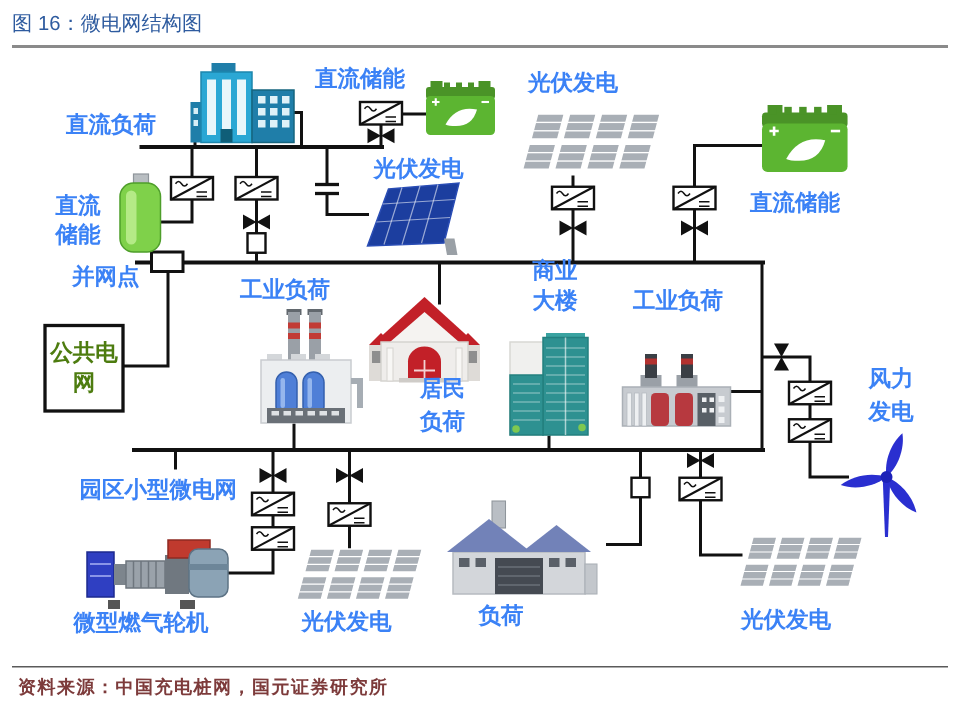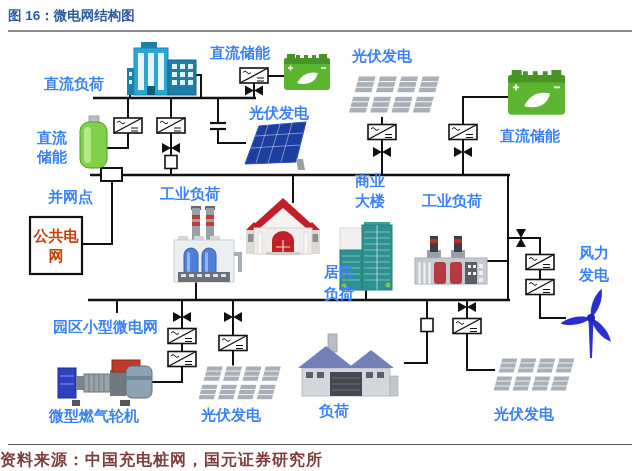--- a/index.html
+++ b/index.html
@@ -2,29 +2,29 @@
 <html><head>
 <meta charset="utf-8">
 <style>
   html,body{margin:0;padding:0;background:#fff;}
   #stage{position:relative;width:640px;height:471px;background:#ffffff;overflow:hidden;
          font-family:"Liberation Sans",sans-serif;}
   #wires-svg{position:absolute;left:0;top:0;}
   .lbl{position:absolute;color:#3b82f6;font-weight:700;font-size:15px;line-height:19px;
        font-family:"Liberation Serif",serif;white-space:nowrap;}
   .lbl.wrap{white-space:normal;text-align:center;}
-  .title{position:absolute;left:8px;top:7px;font-size:13.5px;font-weight:700;color:#2e5b9f;
+  .title{position:absolute;left:8px;top:7px;font-size:13.5px;font-weight:400;color:#2e5b9f;
          font-family:"Liberation Sans",sans-serif;}
   .title-rule{position:absolute;left:8px;top:30px;width:624px;height:2px;background:#8a8a8a;}
   .src-rule{position:absolute;left:8px;top:444px;width:624px;height:1px;background:#5a5a5a;}
-  .source{position:absolute;left:0;top:450px;font-size:16px;font-weight:600;color:#7d3b3b;
+  .source{position:absolute;left:12px;top:450px;font-size:12px;font-weight:600;color:#7d3b3b;
           font-family:Liberation Mono, monospace;letter-spacing:1px;}
   .gridbox-label{position:absolute;left:30px;top:217px;width:52px;height:57px;display:flex;
           align-items:center;justify-content:center;text-align:center;font-weight:700;
-          font-size:15px;line-height:20px;color:#c2410c;font-family:"Liberation Serif",serif;}
+          font-size:15px;line-height:20px;color:#4d7c0f;font-family:"Liberation Serif",serif;}
 </style>
 </head>
 <body>
 
 <div id="stage">
 
 <svg id="wires-svg" width="640" height="471" viewBox="0 0 640 471">
   <defs>
     <g id="conv">
       <rect x="-14" y="-7.5" width="28" height="15" fill="#fff" stroke="#111" stroke-width="1.6"></rect>
@@ -299,24 +299,24 @@
 
 <div class="title">图 16：微电网结构图</div>
 <div class="title-rule"></div>
 
 <div class="lbl" style="left:44px;top:75px;">直流负荷</div>
 <div class="lbl wrap" style="left:34px;top:129px;width:36px;">直流储能</div>
 <div class="lbl" style="left:210px;top:44px;">直流储能</div>
 <div class="lbl" style="left:249px;top:104px;">光伏发电</div>
 <div class="lbl" style="left:352px;top:47px;">光伏发电</div>
 <div class="lbl" style="left:500px;top:127px;">直流储能</div>
-<div class="lbl" style="left:48px;top:188px;">并网点</div>
+<div class="lbl" style="left:48px;top:176px;">并网点</div>
 <div class="gridbox-label">公共电网</div>
 <div class="lbl" style="left:160px;top:185px;">工业负荷</div>
-<div class="lbl wrap" style="left:273px;top:261px;width:44px;line-height:22px;margin-left:44px;">居民负荷</div>
+<div class="lbl wrap" style="left:273px;top:249px;width:44px;line-height:22px;">居民负荷</div>
 <div class="lbl wrap" style="left:348px;top:171px;width:44px;line-height:20px;">商业大楼</div>
 <div class="lbl" style="left:422px;top:192px;">工业负荷</div>
 <div class="lbl wrap" style="left:572px;top:242px;width:44px;line-height:22px;">风力发电</div>
 <div class="lbl" style="left:49px;top:407px;">微型燃气轮机</div>
 <div class="lbl" style="left:53px;top:318px;">园区小型微电网</div>
 <div class="lbl" style="left:201px;top:406px;">光伏发电</div>
 <div class="lbl" style="left:319px;top:402px;">负荷</div>
 <div class="lbl" style="left:494px;top:405px;">光伏发电</div>
 
 <div class="src-rule"></div>

